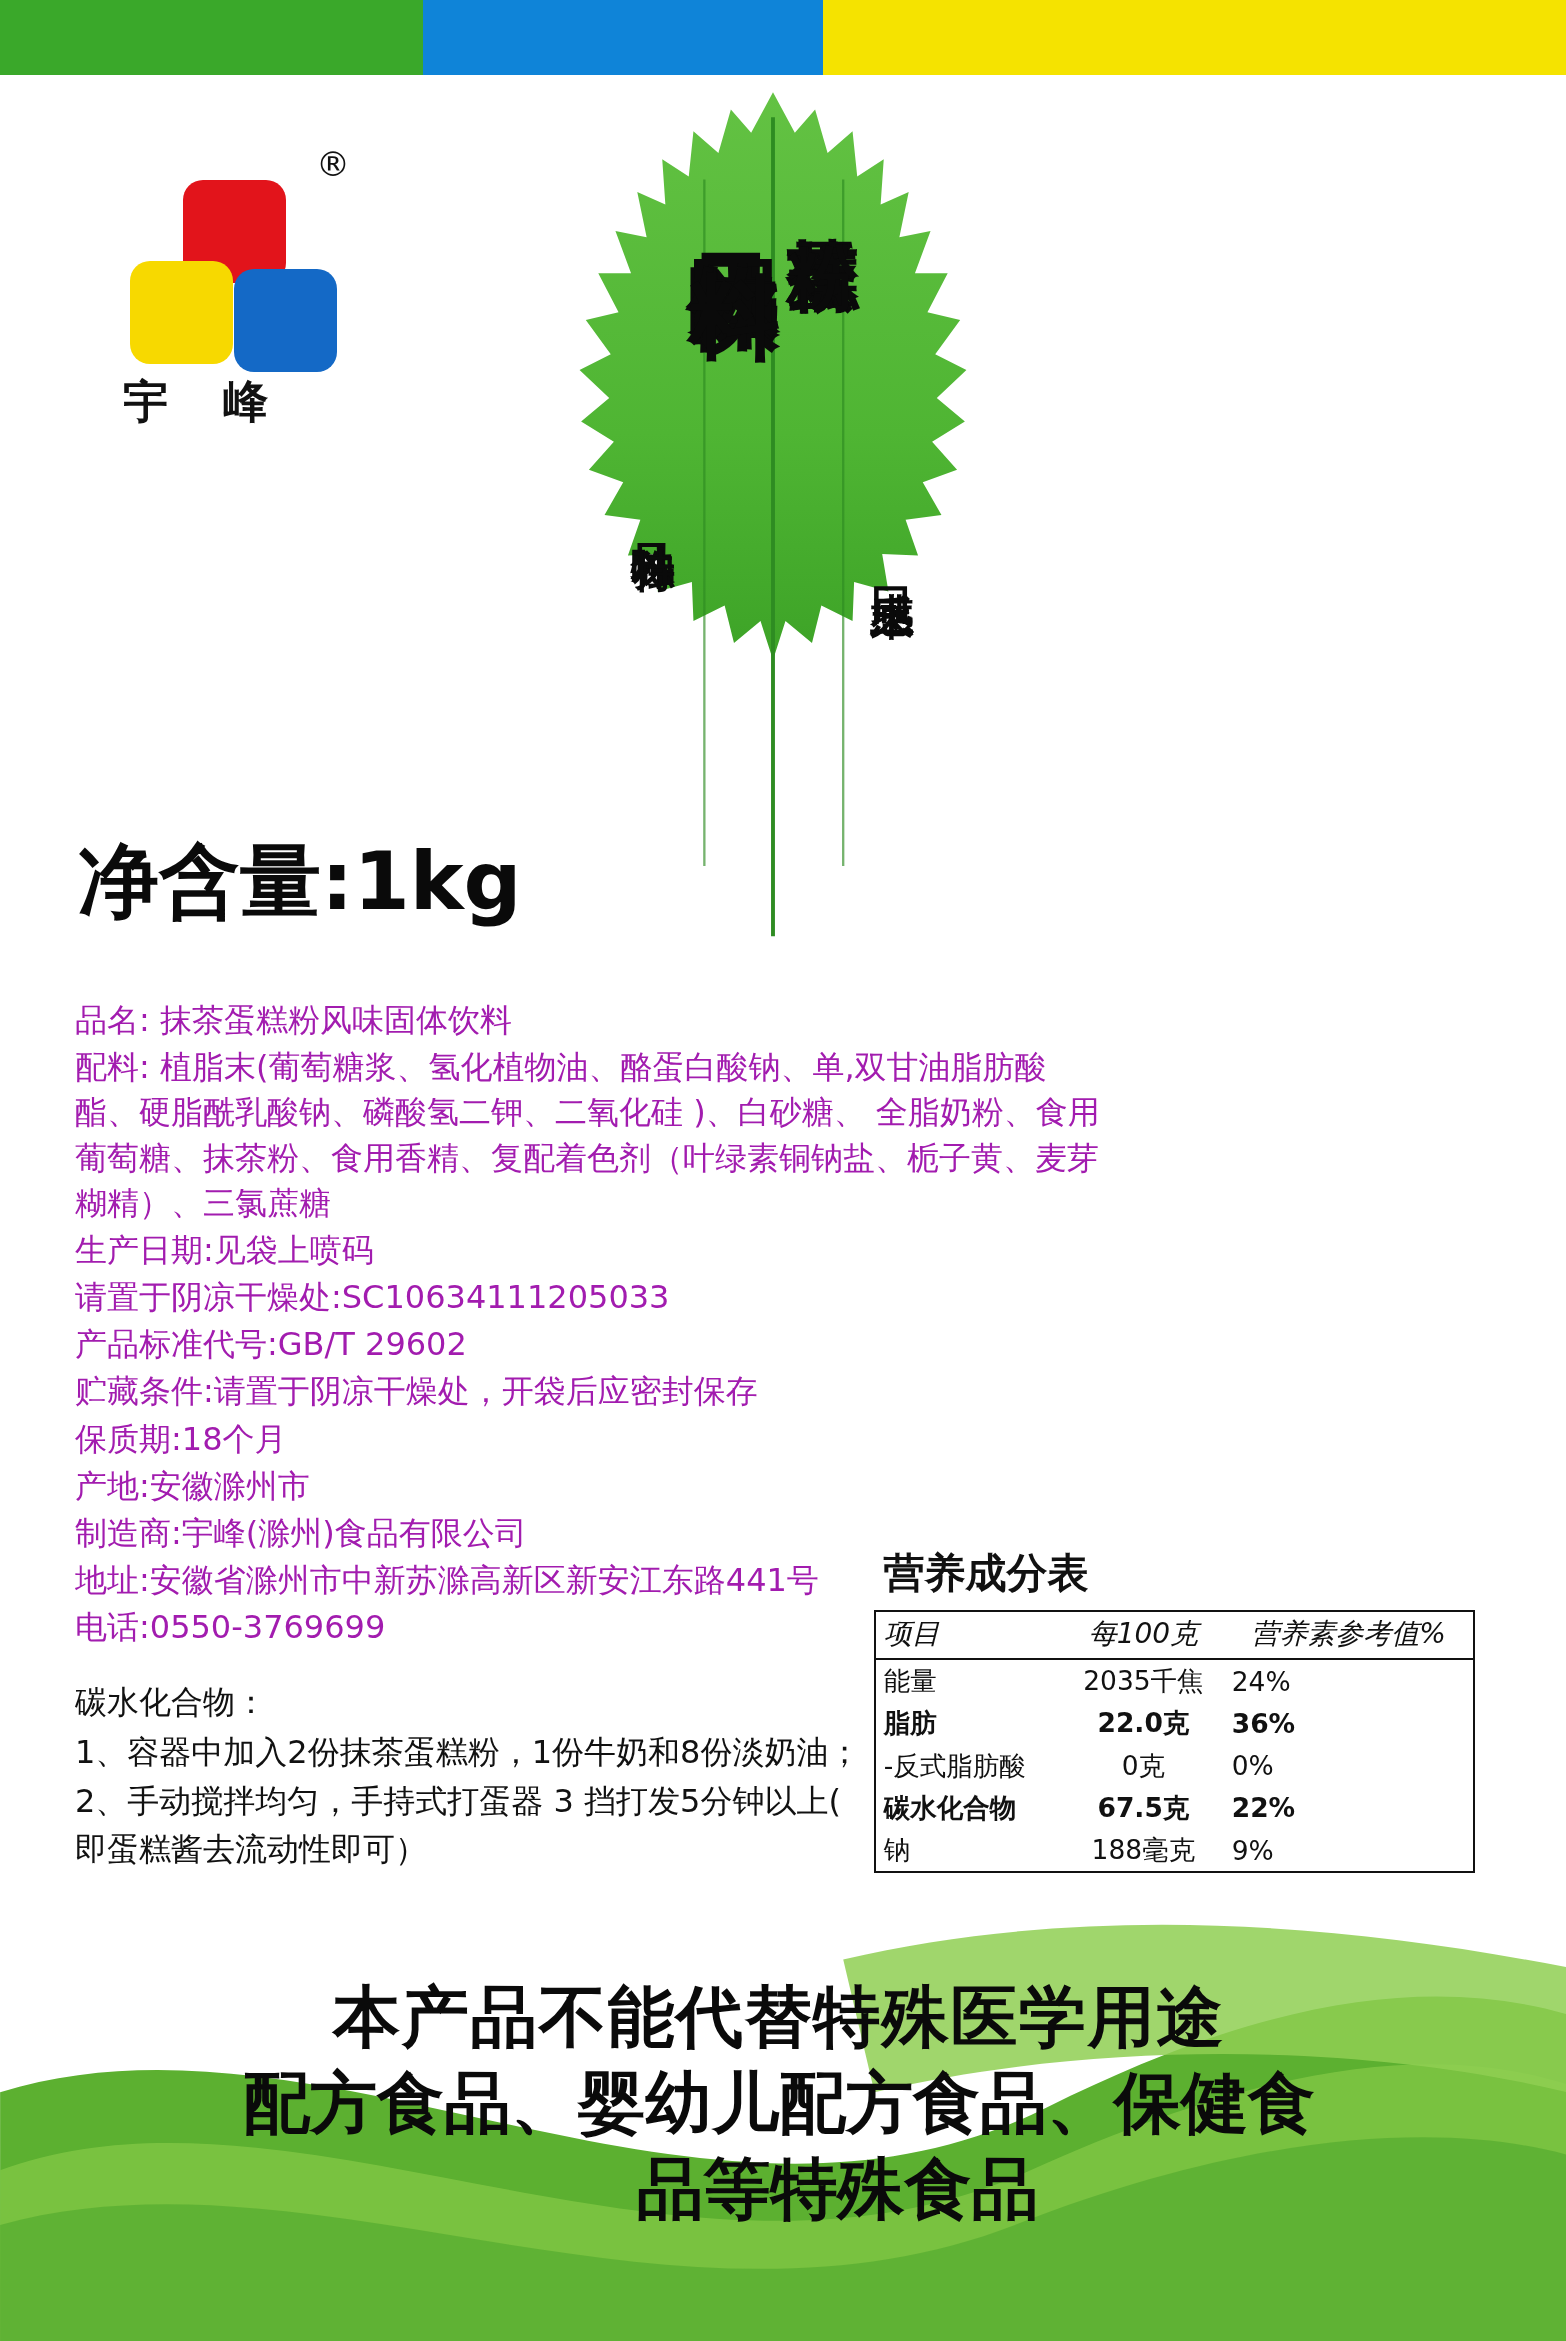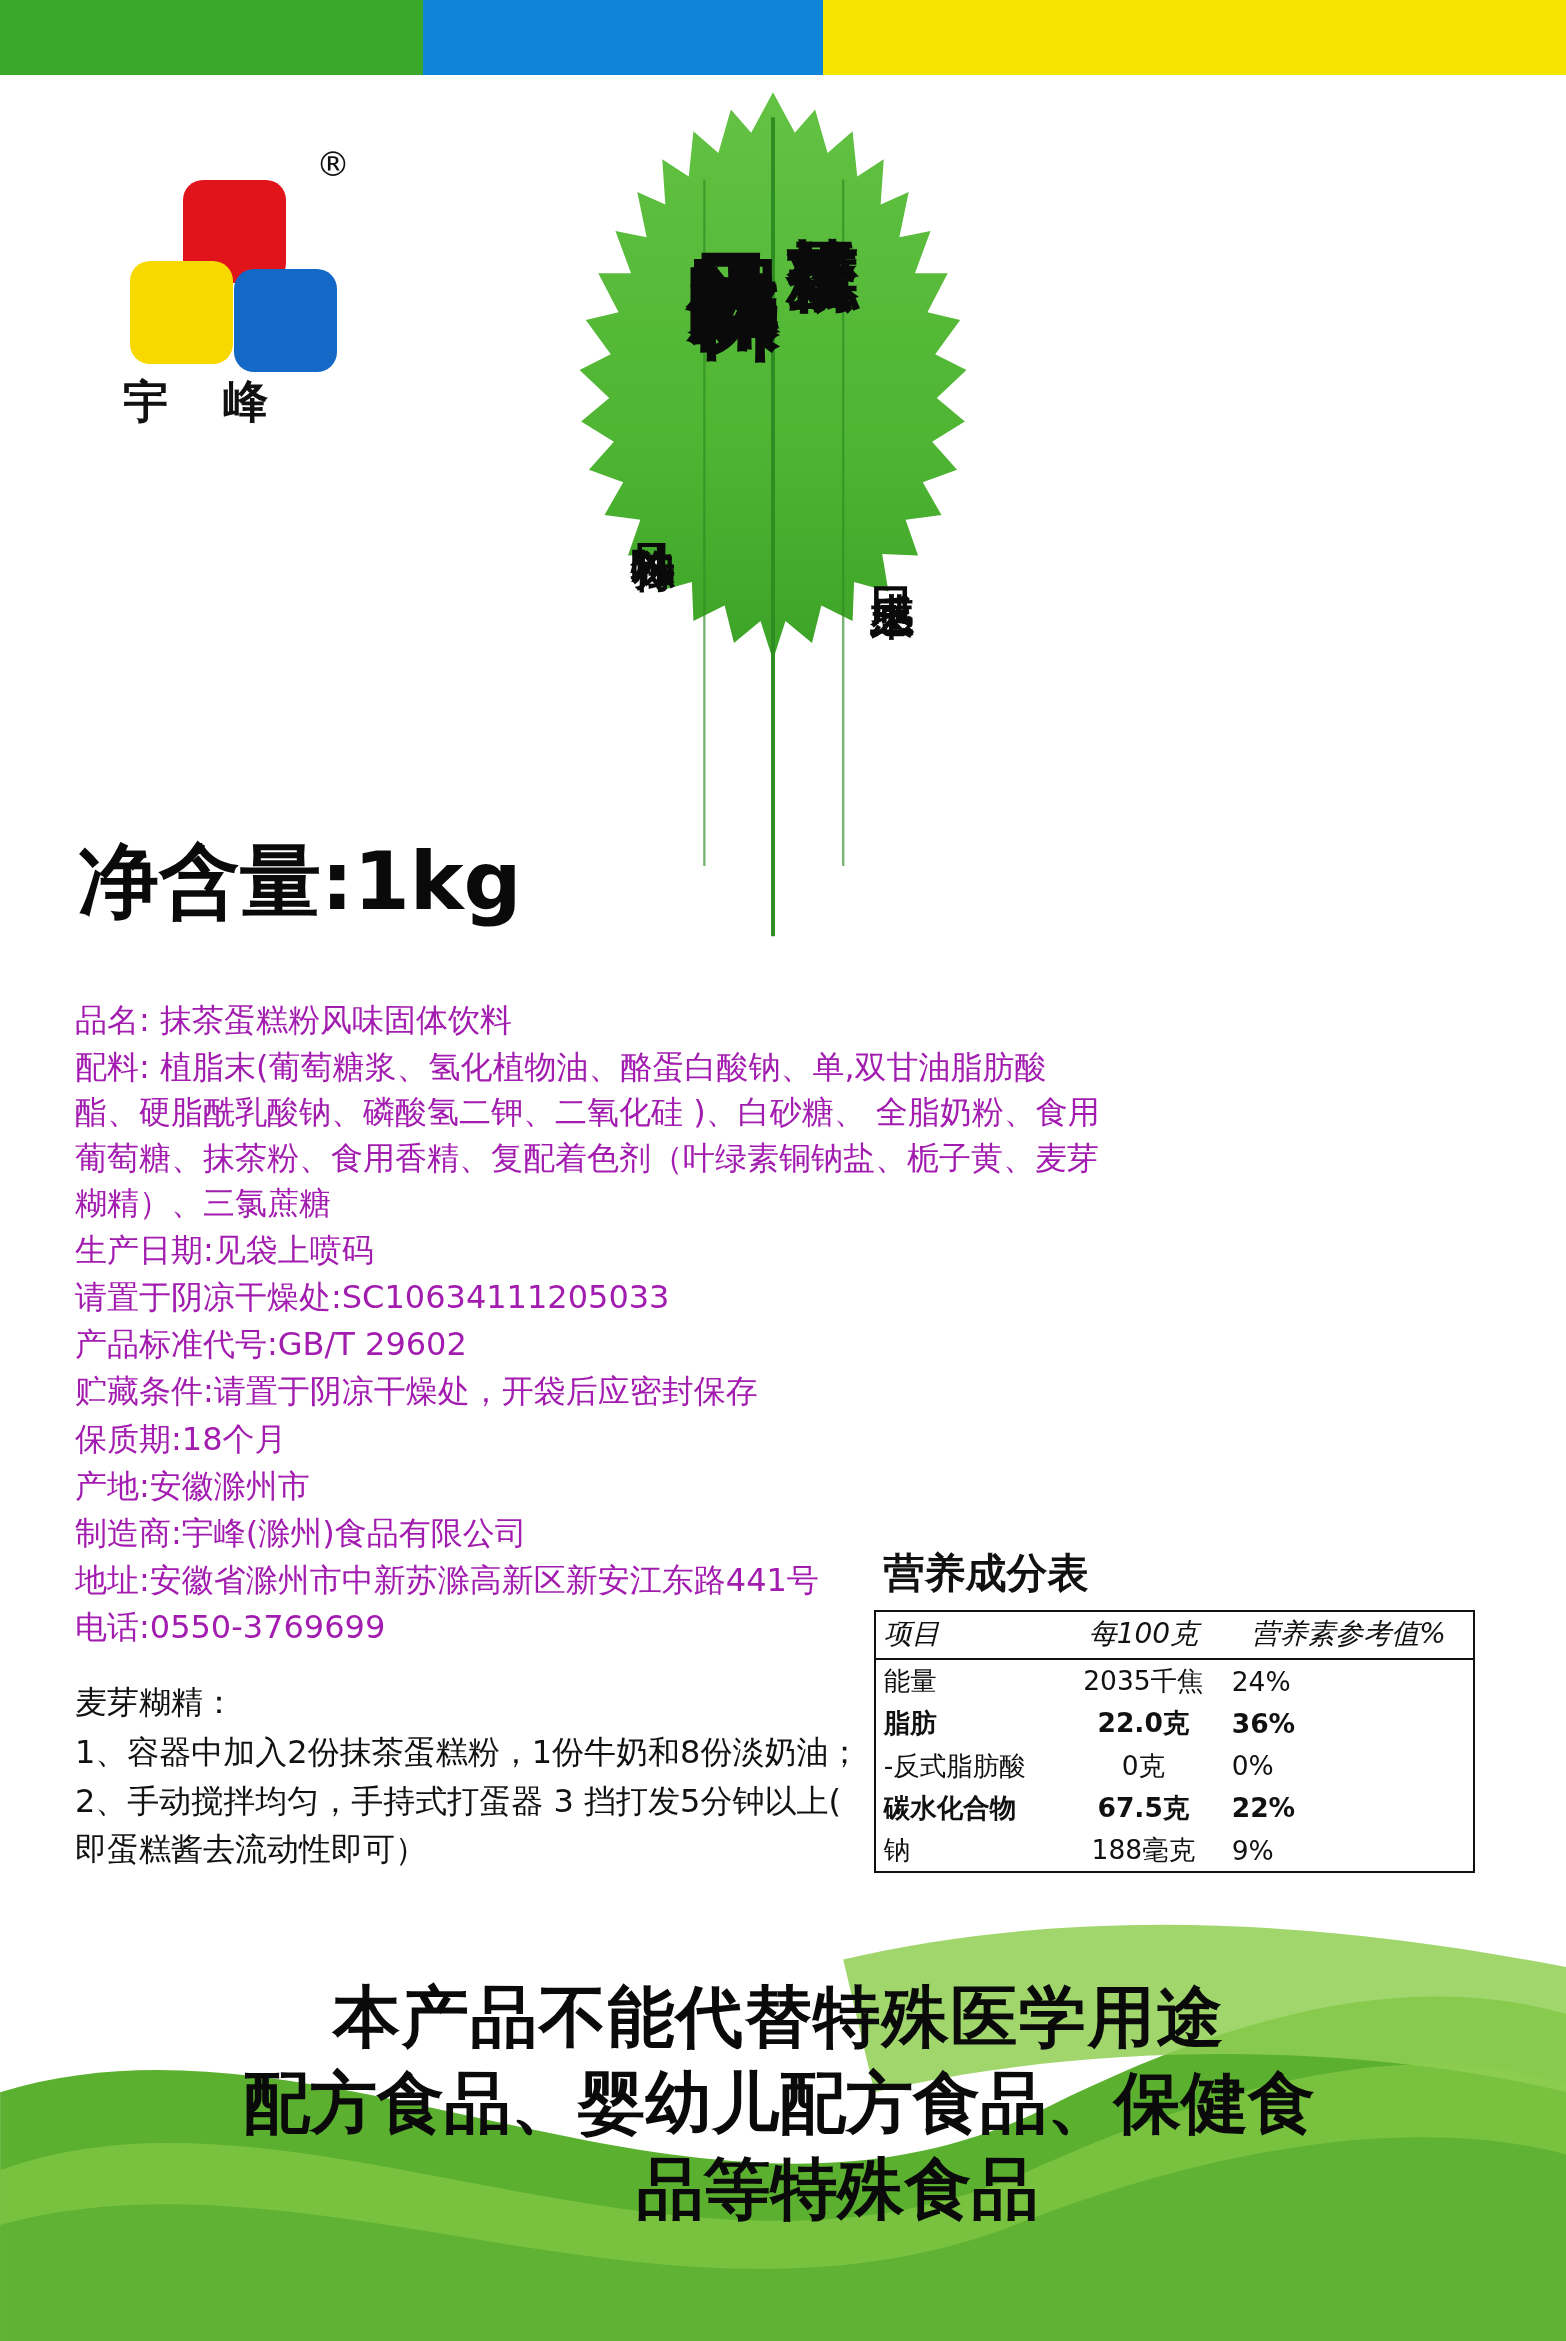--- a/index.html
+++ b/index.html
@@ -319,21 +319,21 @@
     <p class="info-para info-line">产品标准代号:GB/T 29602</p>
     <p class="info-para info-line">贮藏条件:请置于阴凉干燥处，开袋后应密封保存</p>
     <p class="info-para info-line">保质期:18个月</p>
     <p class="info-para info-line">产地:安徽滁州市</p>
     <p class="info-para info-line">制造商:宇峰(滁州)食品有限公司</p>
     <p class="info-para info-line">地址:安徽省滁州市中新苏滁高新区新安江东路441号</p>
     <p class="info-para info-line">电话:0550-3769699</p>
   </div>
 
   <div class="usage-block">
-    <p class="info-para info-line">麦芽糊精：</p>
+    <p class="info-para info-line">碳水化合物：</p>
     <p class="info-para info-line">1、容器中加入2份抹茶蛋糕粉，1份牛奶和8份淡奶油；</p>
     <p class="info-para info-line">2、手动搅拌均匀，手持式打蛋器 3 挡打发5分钟以上( 即蛋糕酱去流动性即可）</p>
   </div>
 
   <div class="nutrition">
     <div class="nutrition-title">营养成分表</div>
     <table class="nut">
       <thead>
         <tr>
           <th class="h-name">项目</th>

